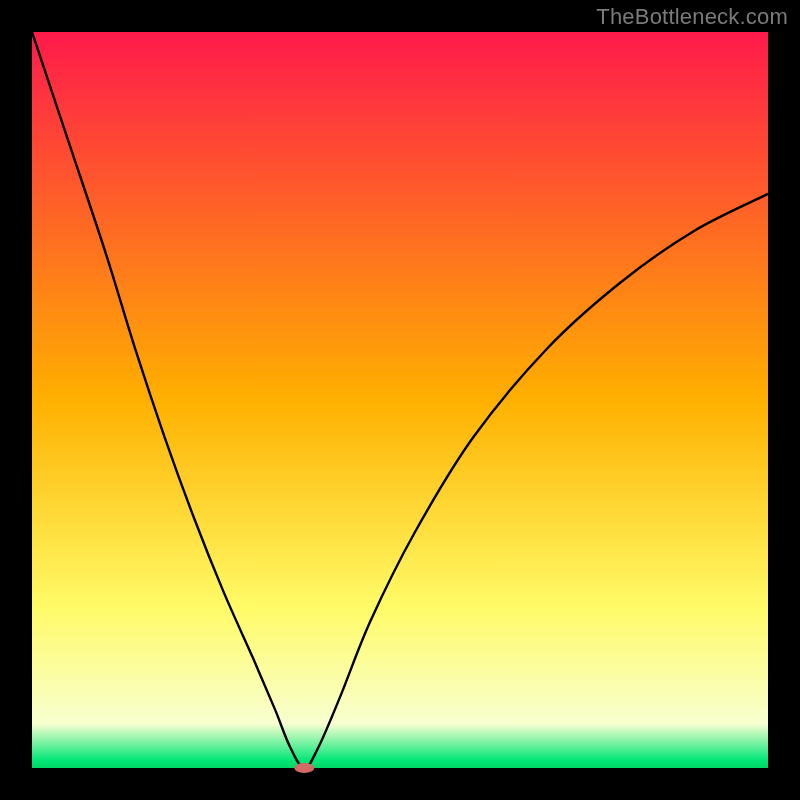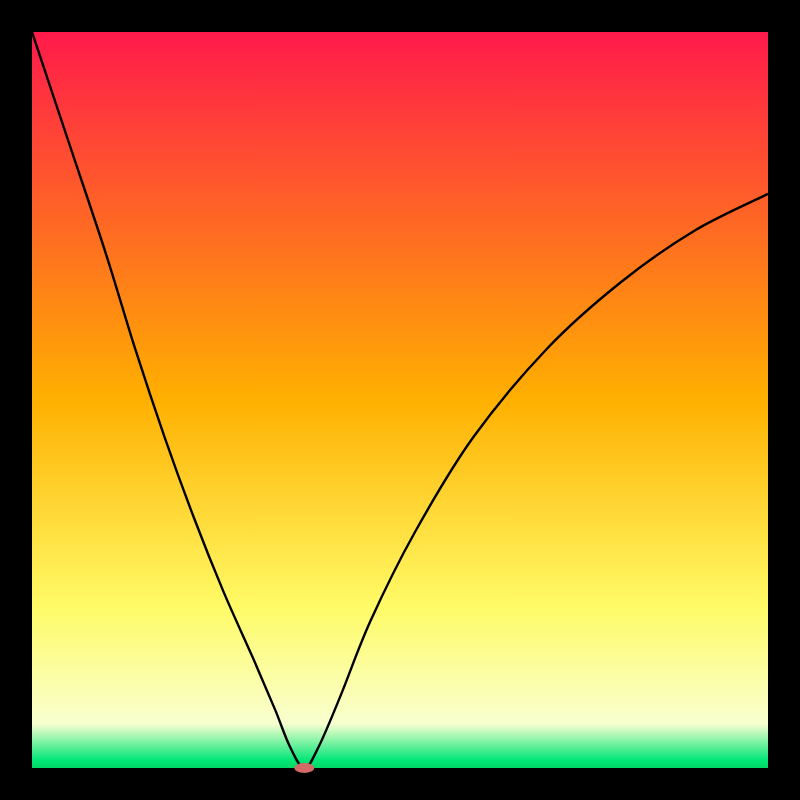--- a/index.html
+++ b/index.html
@@ -34,20 +34,21 @@
     width: 800px;
     height: 800px;
     display: block;
   }
 </style>
 </head>
 <body>
 
 <div class="stage">
 
+  <div class="watermark">TheBottleneck.com</div>
 
   <svg class="plot" viewBox="0 0 800 800">
     <defs>
       <linearGradient id="bg-grad" x1="0" y1="0" x2="0" y2="1">
           <stop offset="0%" stop-color="#ff1a4b"></stop>
           <stop offset="50%" stop-color="#ffb000"></stop>
           <stop offset="78%" stop-color="#fffb66"></stop>
           <stop offset="94%" stop-color="#f8ffd0"></stop>
           <stop offset="99%" stop-color="#00e676"></stop>
           <stop offset="100%" stop-color="#00d665"></stop>

